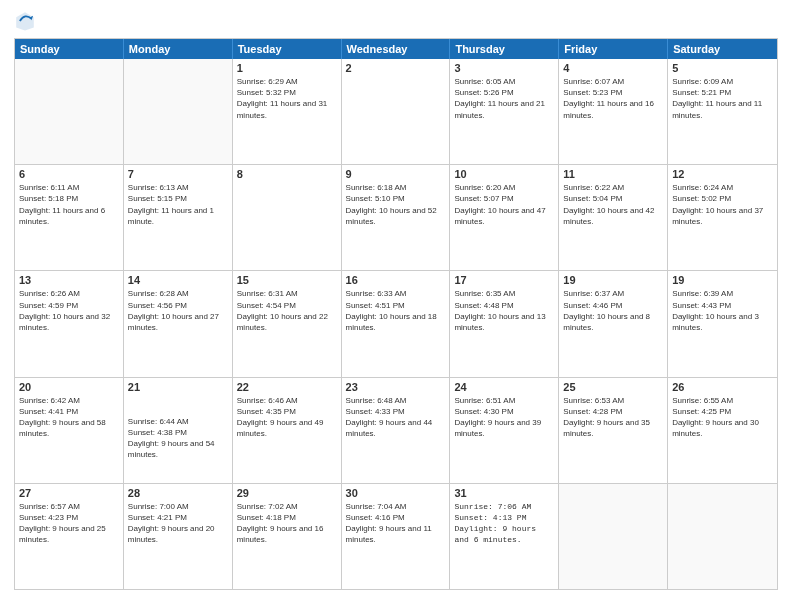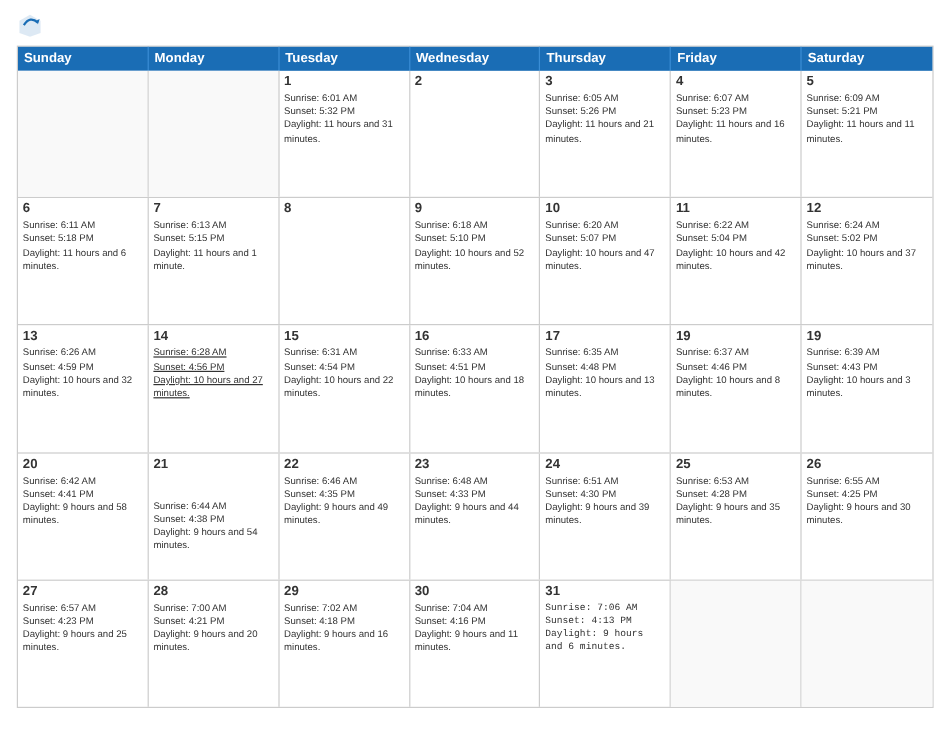--- a/index.html
+++ b/index.html
@@ -146,21 +146,21 @@
         <div class="cal-header-cell">Thursday</div>
         <div class="cal-header-cell">Friday</div>
         <div class="cal-header-cell">Saturday</div>
       </div>
     <div class="cal-body">
     <div class="cal-row">
           <div class="cal-cell empty"></div>
           <div class="cal-cell empty"></div>
           <div class="cal-cell">
             <div class="day-num">1</div>
-            <div class="day-info" style="white-space: pre-line;">Sunrise: 6:01 AM
+            <div class="day-info" style="white-space: pre-line;">Sunrise: 6:29 AM
 Sunset: 5:32 PM
 Daylight: 11 hours and 31 minutes.</div>
           </div>
           <div class="cal-cell">
             <div class="day-num">2</div>
           </div>
           <div class="cal-cell">
             <div class="day-num">3</div>
             <div class="day-info" style="white-space: pre-line;">Sunrise: 6:05 AM
 Sunset: 5:26 PM
@@ -222,21 +222,21 @@
         </div>
         <div class="cal-row">
           <div class="cal-cell">
             <div class="day-num">13</div>
             <div class="day-info" style="white-space: pre-line;">Sunrise: 6:26 AM
 Sunset: 4:59 PM
 Daylight: 10 hours and 32 minutes.</div>
           </div>
           <div class="cal-cell">
             <div class="day-num">14</div>
-            <div class="day-info" style="white-space: pre-line; text-decoration: underline;">Sunrise: 6:28 AM
+            <div class="day-info" style="white-space: pre-line;">Sunrise: 6:28 AM
 Sunset: 4:56 PM
 Daylight: 10 hours and 27 minutes.</div>
           </div>
           <div class="cal-cell">
             <div class="day-num">15</div>
             <div class="day-info" style="white-space: pre-line;">Sunrise: 6:31 AM
 Sunset: 4:54 PM
 Daylight: 10 hours and 22 minutes.</div>
           </div>
           <div class="cal-cell">

